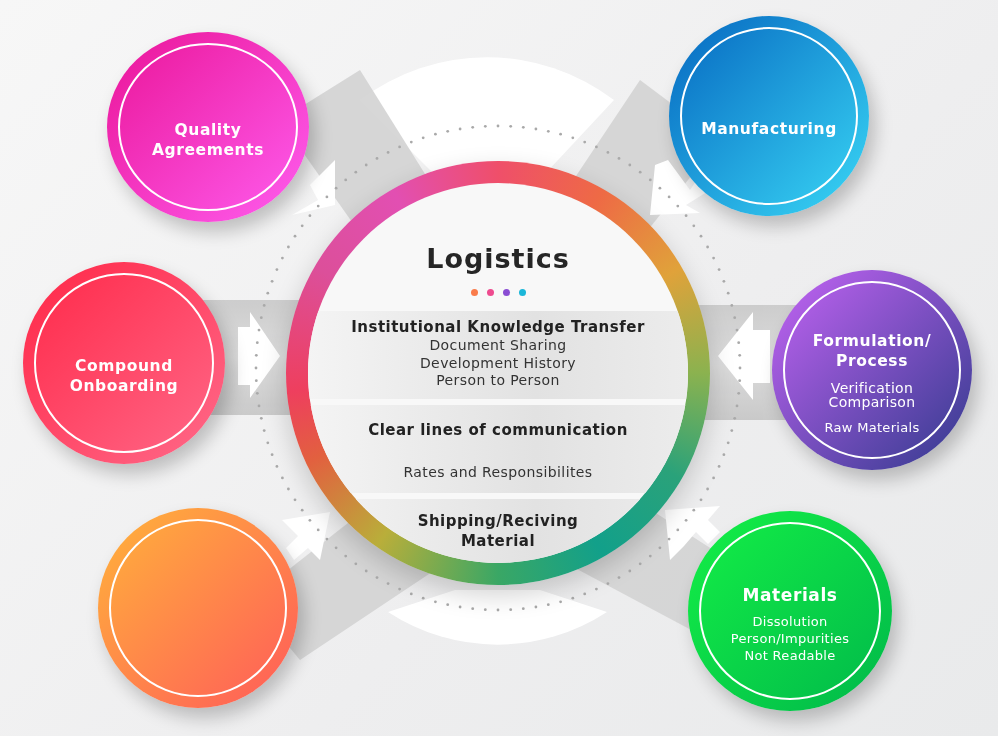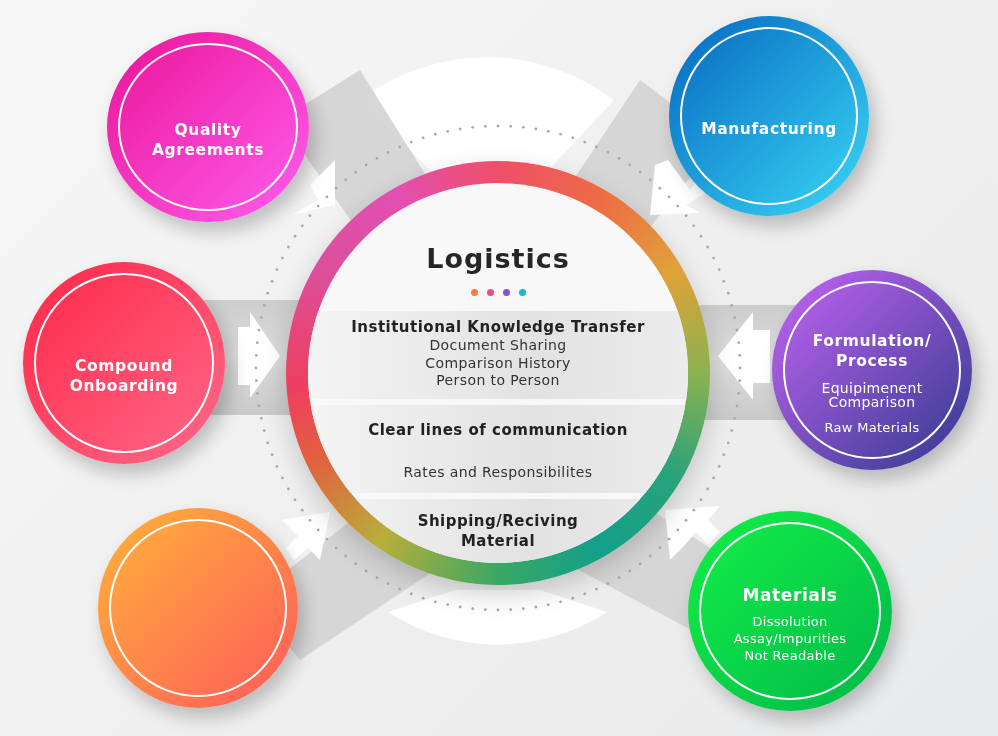--- a/index.html
+++ b/index.html
@@ -225,55 +225,55 @@
       <div class="title">Compound
 Onboarding</div>
     </div>
   </div>
 
   <div class="node" id="node-3" style="left: 772px; top: 270px; width: 200px; height: 200px; background: linear-gradient(135deg, rgb(197, 100, 245) 0%, rgb(48, 58, 140) 100%);">
     <div class="inner-ring"></div>
     <div class="content">
       <div class="title">Formulation/
 Process</div>
-      <div class="sub" style="margin-top:10px;font-size:14px;line-height:14px;">Equipimenent</div>
+      <div class="sub" style="margin-top:10px;font-size:14px;line-height:14px;">Verification</div>
       <div class="sub" style="font-size:14px;line-height:14px;">Comparison</div>
       <div class="sub" style="margin-top:10px;">Raw Materials</div>
     </div>
   </div>
 
   <div class="node" id="node-4" style="left: 98px; top: 508px; width: 200px; height: 200px; background: linear-gradient(135deg, rgb(255, 180, 58) 0%, rgb(255, 90, 90) 100%);">
     <div class="inner-ring"></div>
   </div>
 
   <div class="node" id="node-5" style="left: 688px; top: 511px; width: 204px; height: 200px; background: linear-gradient(135deg, rgb(20, 240, 70) 0%, rgb(0, 184, 74) 100%);">
     <div class="inner-ring"></div>
     <div class="content">
       <div class="title" style="font-size:17px;">Materials</div>
       <div class="sub" style="margin-top:8px;">Dissolution</div>
-      <div class="sub">Assay/Impurities</div>
+      <div class="sub">Person/Impurities</div>
       <div class="sub">Not Readable</div>
     </div>
   </div>
 
   <div id="center-wrap">
     <div id="center-ring"></div>
     <div id="center-disc">
       <div id="center-title">Logistics</div>
       <div id="dots">
         <span style="background: rgb(249, 123, 74);"></span>
         <span style="background: rgb(238, 75, 143);"></span>
         <span style="background: rgb(138, 77, 211);"></span>
         <span style="background: rgb(27, 183, 217);"></span>
       </div>
 
       <div class="band" style="top:128px;height:88px;padding-top:6px;box-sizing:border-box;">
         <div class="bh">Institutional Knowledge Transfer</div>
         <div class="bs">Document Sharing</div>
-        <div class="bs">Comparison History</div>
+        <div class="bs">Development History</div>
         <div class="bs">Person to Person</div>
       </div>
 
       <div class="band" style="top:222px;height:88px;padding-top:15px;box-sizing:border-box;">
         <div class="bh">Clear lines of communication</div>
         <div class="bs" style="margin-top:24px;">Rates and Responsibilites</div>
       </div>
 
       <div class="band" style="top:316px;height:70px;padding-top:12px;box-sizing:border-box;">
         <div class="bh">Shipping/Reciving

